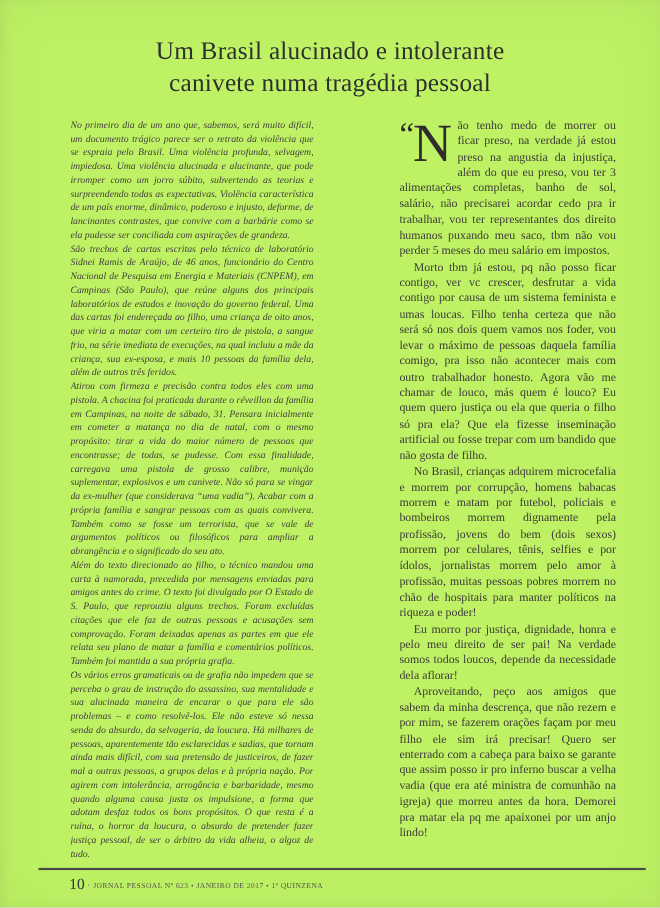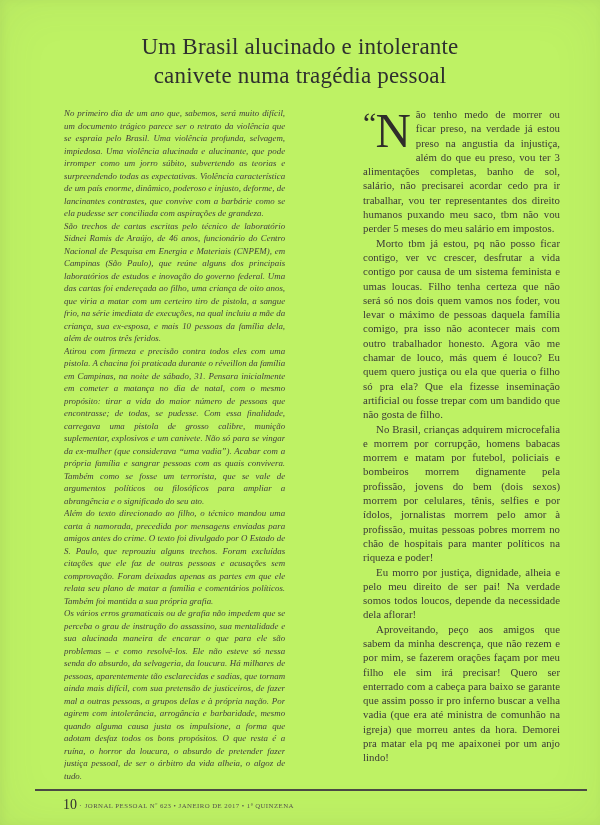--- a/index.html
+++ b/index.html
@@ -114,21 +114,21 @@
     </div>
 
     <div class="col-gap"></div>
 
     <div class="col-right">
       <p class="first-para">
         <span class="opener"><span class="bigquote">“</span><span class="dropcap">N</span></span><span>ão tenho medo de morrer ou ficar preso, na verdade já estou preso na angustia da injustiça, além do que eu preso, vou ter 3 alimentações completas, banho de sol, salário, não precisarei acordar cedo pra ir trabalhar, vou ter representantes dos direito humanos puxando meu saco, tbm não vou perder 5 meses do meu salário em impostos.</span>
       </p>
       <p>Morto tbm já estou, pq não posso ficar contigo, ver vc crescer, desfrutar a vida contigo por causa de um sistema feminista e umas loucas. Filho tenha certeza que não será só nos dois quem vamos nos foder, vou levar o máximo de pessoas daquela família comigo, pra isso não acontecer mais com outro trabalhador honesto. Agora vão me chamar de louco, más quem é louco? Eu quem quero justiça ou ela que queria o filho só pra ela? Que ela fizesse inseminação artificial ou fosse trepar com um bandido que não gosta de filho.</p>
       <p>No Brasil, crianças adquirem microcefalia e morrem por corrupção, homens babacas morrem e matam por futebol, policiais e bombeiros morrem dignamente pela profissão, jovens do bem (dois sexos) morrem por celulares, tênis, selfies e por ídolos, jornalistas morrem pelo amor à profissão, muitas pessoas pobres morrem no chão de hospitais para manter políticos na riqueza e poder!</p>
-      <p>Eu morro por justiça, dignidade, alheia e pelo meu direito de ser pai! Na verdade somos todos loucos, depende da necessidade dela aflorar!</p>
+      <p>Eu morro por justiça, dignidade, honra e pelo meu direito de ser pai! Na verdade somos todos loucos, depende da necessidade dela aflorar!</p>
       <p>Aproveitando, peço aos amigos que sabem da minha descrença, que não rezem e por mim, se fazerem orações façam por meu filho ele sim irá precisar! Quero ser enterrado com a cabeça para baixo se garante que assim posso ir pro inferno buscar a velha vadia (que era até ministra de comunhão na igreja) que morreu antes da hora. Demorei pra matar ela pq me apaixonei por um anjo lindo!</p>
     </div>
 
   </div>
 
   <div class="footer">
     <span class="page-number">10</span><span class="footer-sep">·</span><span class="issue-line">JORNAL PESSOAL Nº 623 • JANEIRO DE 2017 • 1ª QUINZENA</span>
   </div>
 
 </div>

